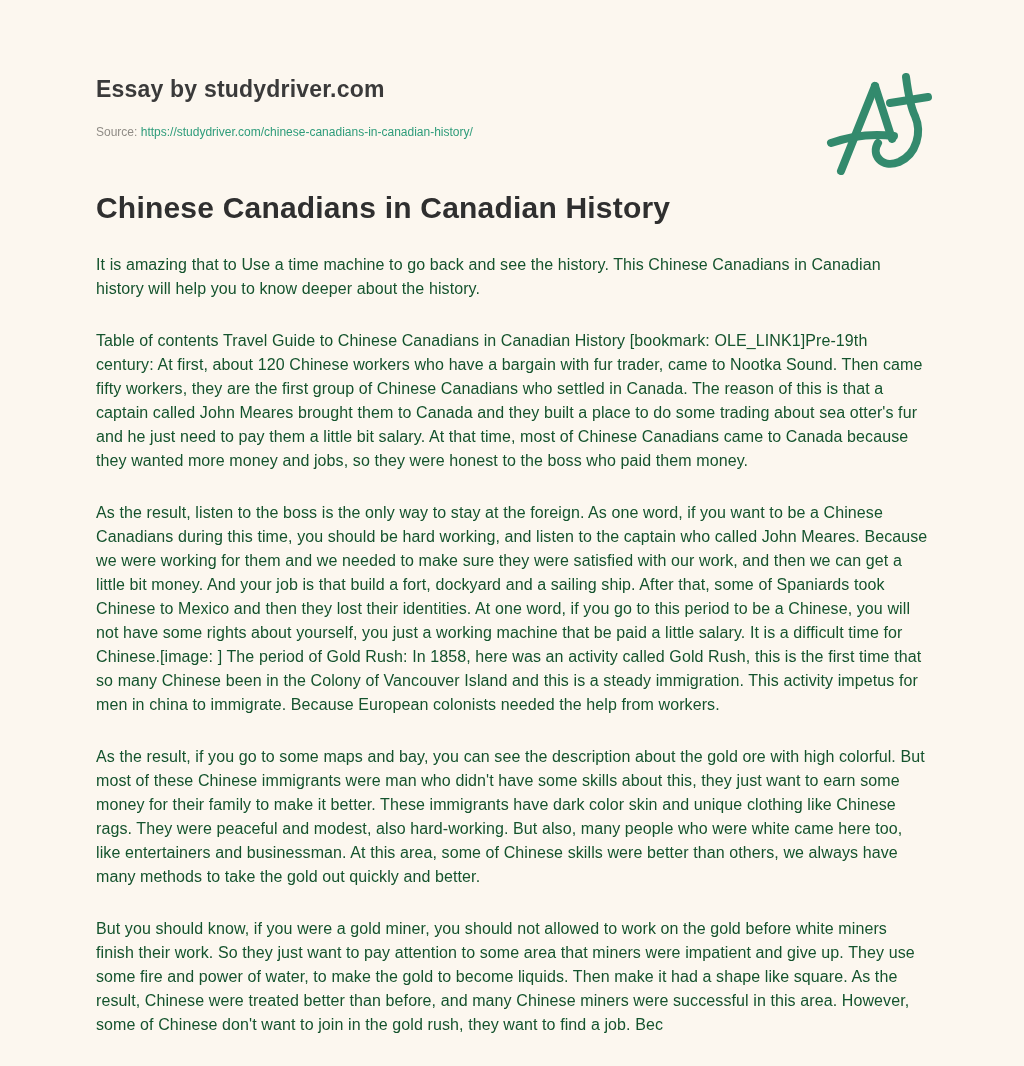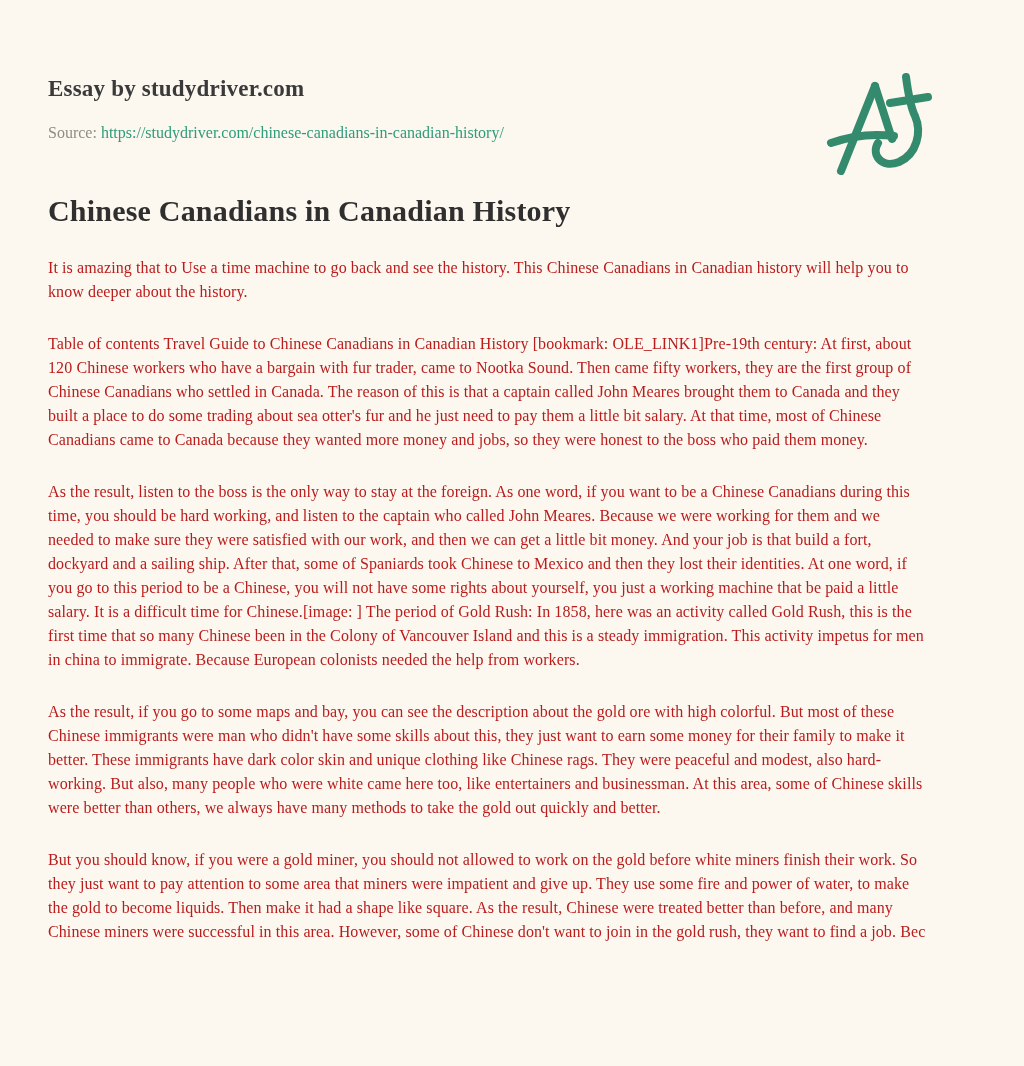--- a/index.html
+++ b/index.html
@@ -7,33 +7,32 @@
     width: 1024px;
     height: 1066px;
     overflow: hidden;
     background: #FCF7EF;
     font-family: "Liberation Sans", sans-serif;
   }
   .page {
     position: relative;
     width: 1024px;
     height: 1066px;
-    padding: 76px 96px 0 48px;
+    padding: 76px 96px 0 96px;
     background: #FCF7EF;
-    font-family: Liberation Serif, serif;
   }
   .byline {
     font-size: 23px;
     font-weight: 700;
     color: #3A3A3A;
     letter-spacing: 0.2px;
   }
   .source-line {
     margin-top: 22px;
-    font-size: 16px;
+    font-size: 12px;
     color: #908C86;
   }
   .source-line a {
     color: #2E9C7A;
     text-decoration: none;
   }
   .logo {
     position: absolute;
     top: 70px;
     right: 90px;
@@ -46,21 +45,21 @@
     font-weight: 700;
     color: #2F2F2F;
     letter-spacing: 0.2px;
   }
   .article-body {
     margin-top: 26px;
   }
   .article-body p {
     font-size: 16px;
     line-height: 24px;
-    color: #b91c1c;
+    color: #14532d;
     margin-bottom: 24px;
     letter-spacing: 0.1px;
     margin-top: 28px;
   }
 </style>
 </head>
 <body>
 
 <div class="page">
 

